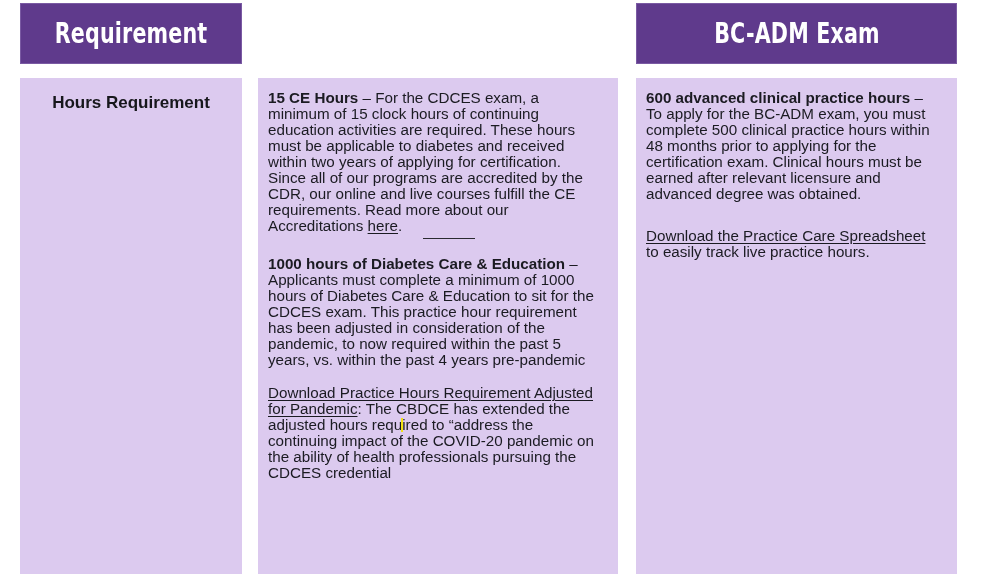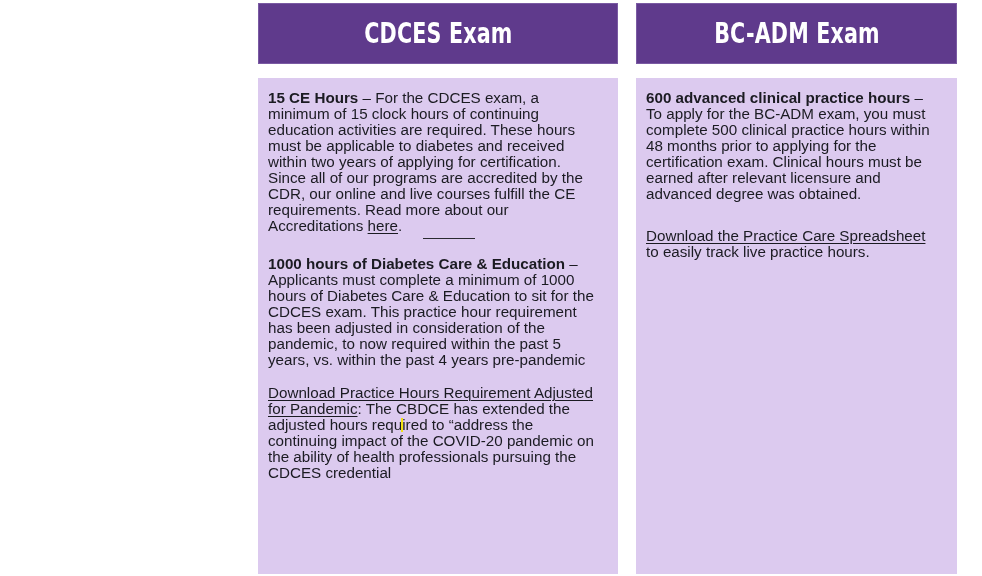--- a/index.html
+++ b/index.html
@@ -123,25 +123,30 @@
     background: #f2e215;
     vertical-align: -2px;
     margin: 0 -1px;
   }
 </style>
 </head>
 <body>
 
 <div id="table-wrap">
 
+  <div class="col col-requirement">
+    <div class="hdr">
+      <span class="hdr-label">Requirement</span>
+    </div>
+    <div class="body-cell req">
+      <div class="req-label">Hours Requirement</div>
+    </div>
+  </div>
 
   <div class="col col-cdces">
-    <div class="hdr">
-      <span class="hdr-label">CDCES Exam</span>
-    </div>
     <div class="body-cell content">
 
       <p class="para">
         <b>15 CE Hours</b><span> – </span><span>For the CDCES exam, a minimum of 15 clock hours of continuing education activities are required. These hours must be applicable to diabetes and received within two years of applying for certification. Since all of our programs are accredited by the CDR, our online and live courses fulfill the CE requirements. Read more about our Accreditations </span><a class="inline-link" href="#">here</a><span>.</span>
         <span class="stray-underline"></span>
       </p>
 
       <div class="spacer-gap"></div>
 
       <p class="para">

